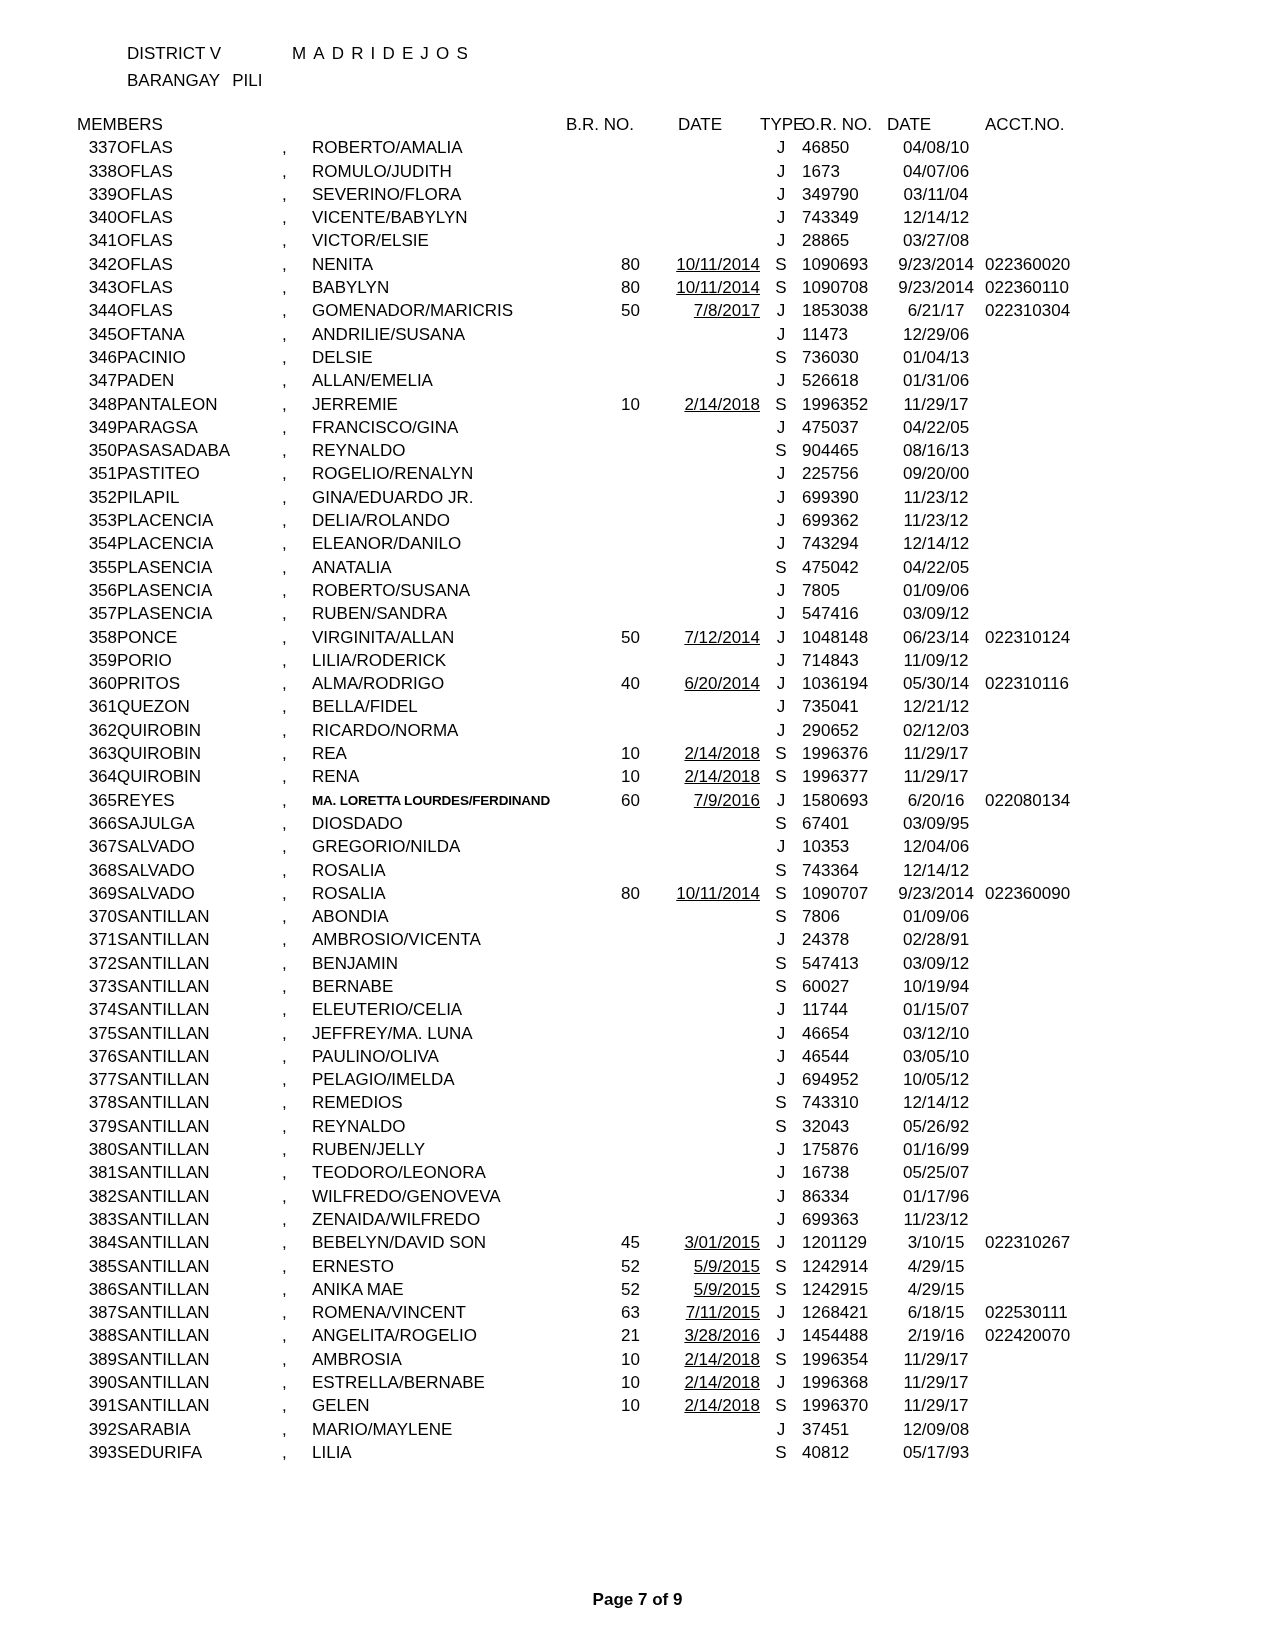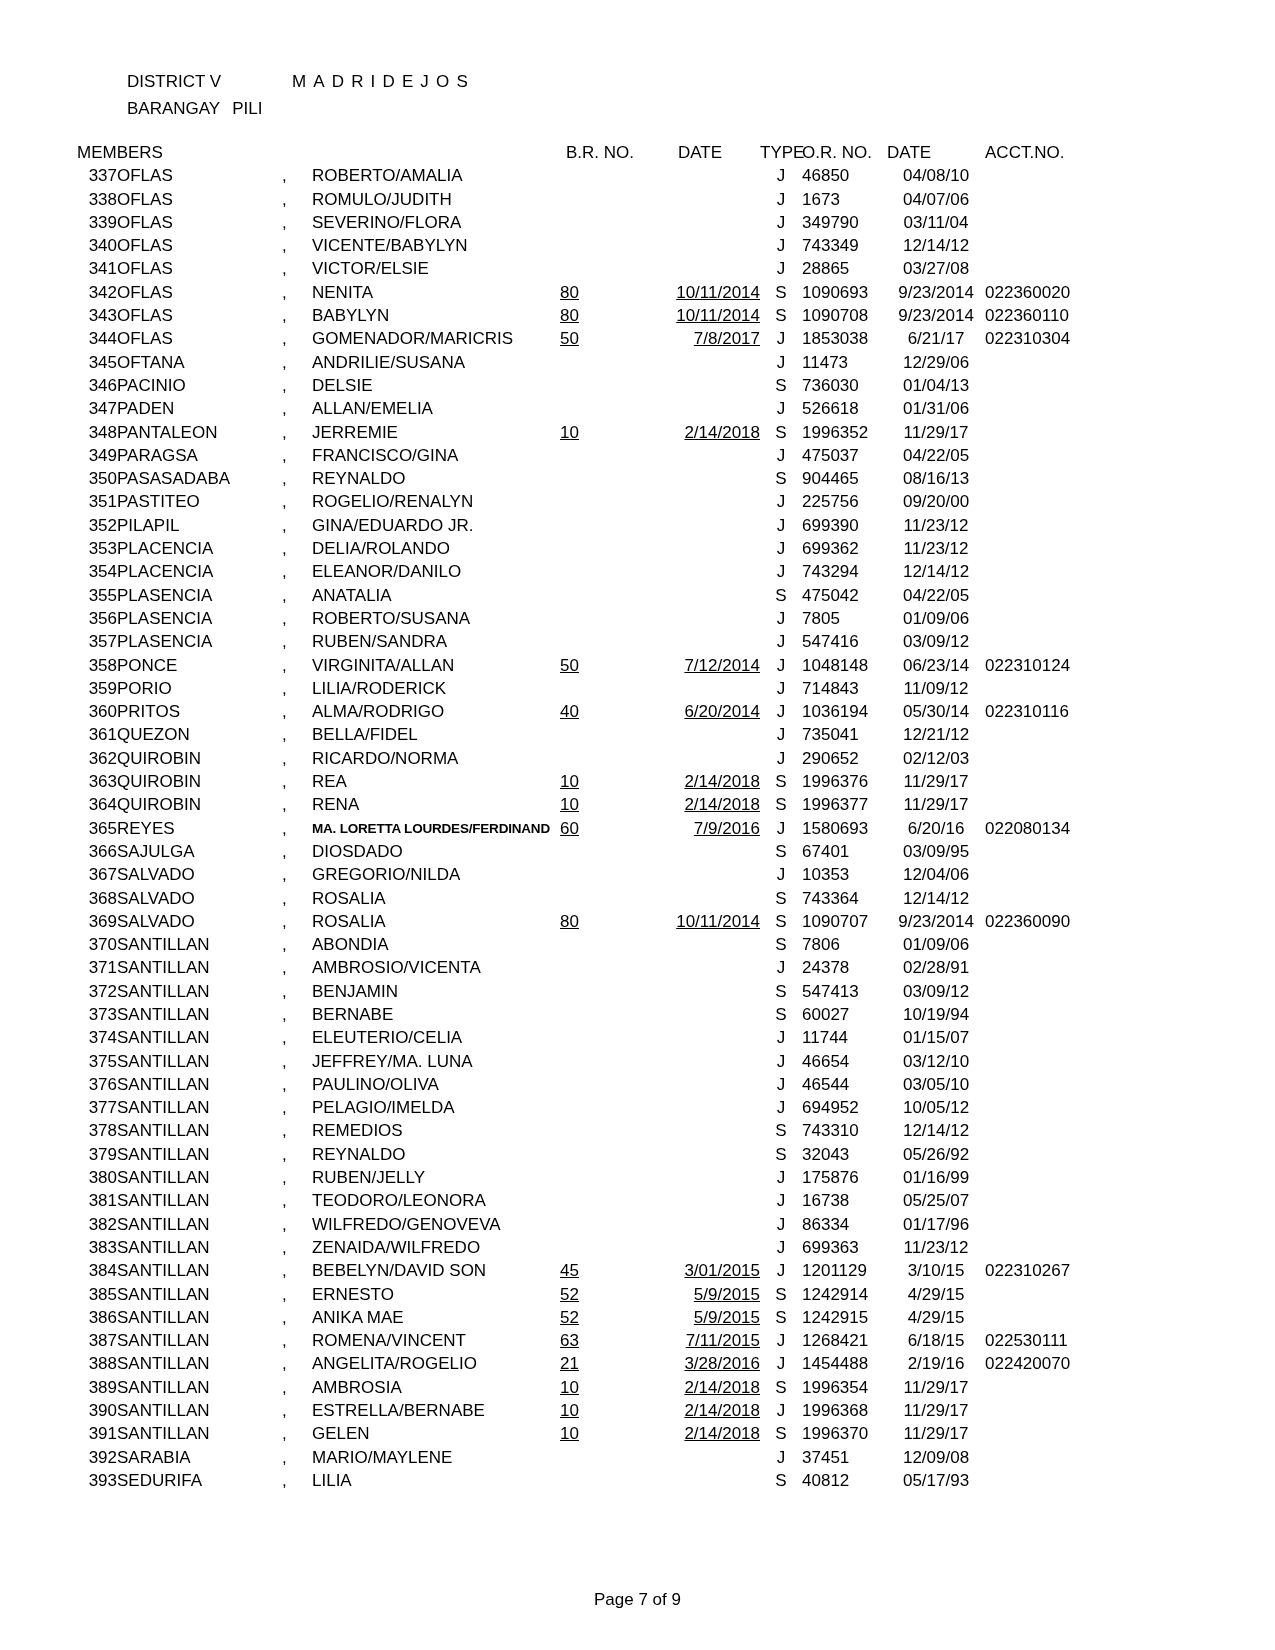--- a/index.html
+++ b/index.html
@@ -16,21 +16,21 @@
     position: relative;
     overflow: hidden;
   }
   .page {
     position: relative;
     width: 1275px;
     height: 1650px;
     background: #ffffff;
   }
   .doc-header {
-    padding-top: 72px;
+    padding-top: 44px;
     margin-left: 127px;
   }
   .line1 {
     height: 27px;
     white-space: nowrap;
   }
   .district {
     display: inline-block;
     width: 165px;
   }
@@ -77,39 +77,40 @@
   th.h-date1 { text-align: center; }
   th.h-type  { text-align: right; padding-right: 2px; }
   th.h-orno  { text-align: left; }
   th.h-date2 { text-align: left; }
   th.h-acct  { text-align: left; padding-left: 4px; }
 
   td.c-num   { text-align: right; }
   td.c-sur   { text-align: left; padding-left: 8px; }
   td.c-comma { text-align: left; padding-left: 10px; }
   td.c-name  { text-align: left; padding-left: 8px; overflow: hidden; }
-  td.c-brno  { text-align: left; text-decoration: underline; }
+  td.c-brno  { text-align: right; }
   td.c-date1 { text-align: right; padding-right: 15px; text-decoration: underline; }
   td.c-type  { text-align: center; }
   td.c-orno  { text-align: left; }
   td.c-date2 { text-align: center; }
   td.c-acct  { text-align: left; }
 
   td.c-name.condensed {
     font-weight: 700;
     font-size: 13.5px;
     letter-spacing: -0.2px;
   }
   .page-footer {
     position: absolute;
     top: 1590px;
     left: 0;
     width: 1275px;
     text-align: center;
     font-size: 17px;
+    font-weight: bold;
   }
 </style>
 </head>
 <body>
 
 <div class="page">
 
   <div class="doc-header">
     <div class="line1">
       <span class="district">DISTRICT V</span><span class="municipality">MADRIDEJOS</span>

